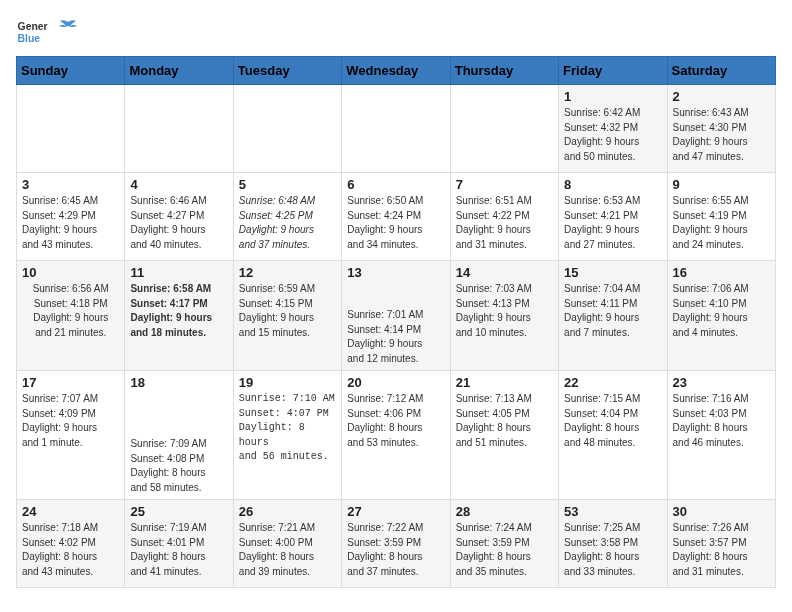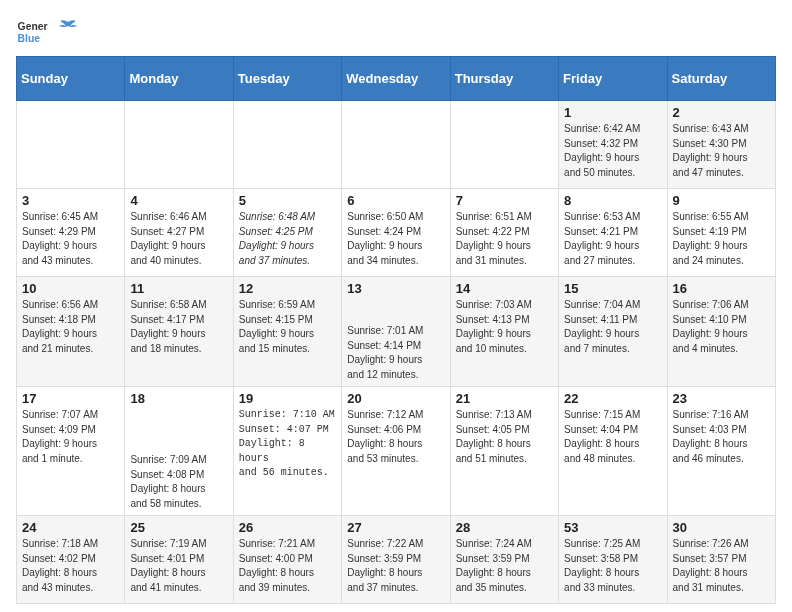--- a/index.html
+++ b/index.html
@@ -37,24 +37,24 @@
       font-size: 16px;
       color: #555;
     }
     table {
       width: 100%;
       border-collapse: collapse;
       table-layout: fixed;
     }
     thead tr th {
       background-color: #3a7bbf;
-      color: #ffffff;
+      color: #000000;
       font-size: 13px;
       font-weight: bold;
-      padding: 14px 4px;
+      padding: 6px 4px;
       text-align: left;
       border: 1px solid #2a6aae;
     }
     tbody tr {
       background: #fff;
     }
     tbody tr:nth-child(odd) {
       background: #f5f5f5;
     }
     tbody td {
@@ -185,28 +185,28 @@
           <span class="day-num">9</span>
           <div class="day-info" style="white-space: pre-line;">Sunrise: 6:55 AM
 Sunset: 4:19 PM
 Daylight: 9 hours
 and 24 minutes.</div>
         </td>
       </tr>
       <tr>
         <td>
           <span class="day-num">10</span>
-          <div class="day-info" style="white-space: pre-line;">Sunrise: 6:56 AM
+          <div class="day-info" style="white-space: pre-line; text-align: center;">Sunrise: 6:56 AM
 Sunset: 4:18 PM
 Daylight: 9 hours
 and 21 minutes.</div>
         </td>
         <td>
           <span class="day-num">11</span>
-          <div class="day-info" style="white-space: pre-line;">Sunrise: 6:58 AM
+          <div class="day-info" style="white-space: pre-line; font-weight: bold;">Sunrise: 6:58 AM
 Sunset: 4:17 PM
 Daylight: 9 hours
 and 18 minutes.</div>
         </td>
         <td>
           <span class="day-num">12</span>
           <div class="day-info" style="white-space: pre-line;">Sunrise: 6:59 AM
 Sunset: 4:15 PM
 Daylight: 9 hours
 and 15 minutes.</div>

